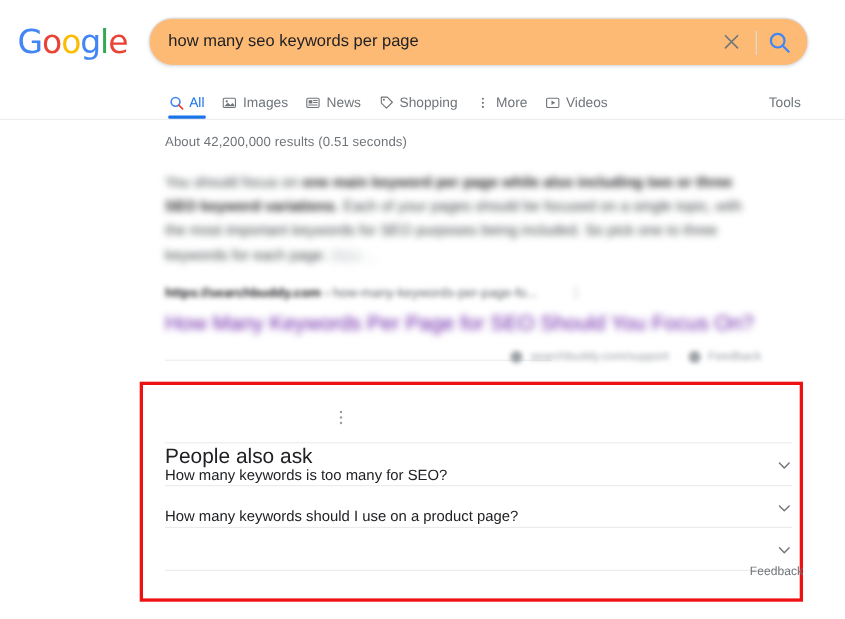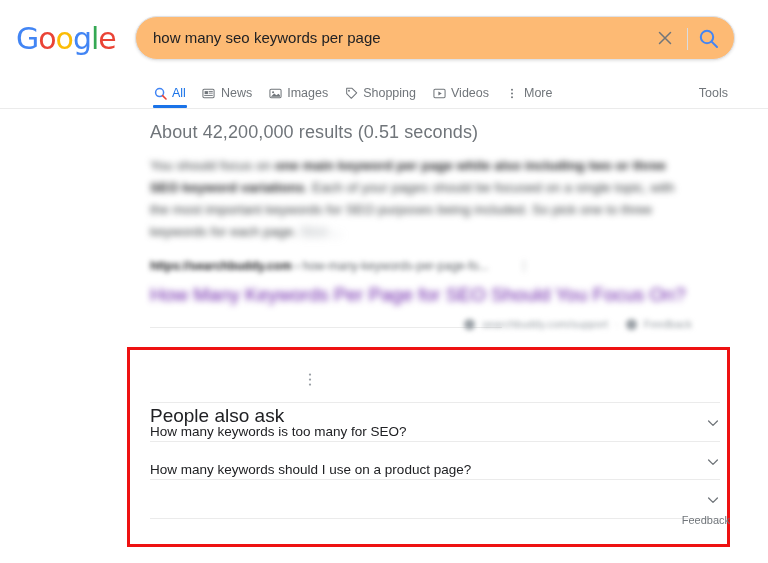--- a/index.html
+++ b/index.html
@@ -152,21 +152,21 @@
     font-size: 12.5px;
     color: #70757a;
     cursor: pointer;
   }
 
   
   .stats {
     position: absolute;
     left: 150px;
     top: 122px;
-    font-size: 18px;
+    font-size: 12px;
     color: #70757a;
     letter-spacing: .1px;
   }
 
   
   .snippet {
     position: absolute;
     left: 150px;
     top: 155px;
     width: 542px;
@@ -357,67 +357,67 @@
           </svg>
         </span>
         <span>All</span>
         <span class="tab-underline"></span>
       </div>
 
       <div class="tab">
         <span class="tab-ico">
           <svg width="13" height="13" viewBox="0 0 14 14" aria-hidden="true">
             <rect x="1" y="2.5" width="12" height="9" rx="1.2" stroke="#70757a" stroke-width="1.1" fill="none"></rect>
+            <circle cx="4.4" cy="5.6" r="1.1" fill="#70757a"></circle>
+            <path d="M2.2 10.2 L5.6 7 L8 9 L10.2 7.2 L11.9 9.2 L11.9 10.4 L2.2 10.4 Z" fill="#70757a"></path>
+          </svg>
+        </span>
+        <span>Images</span>
+      </div>
+
+      <div class="tab">
+        <span class="tab-ico">
+          <svg width="13" height="13" viewBox="0 0 14 14" aria-hidden="true">
+            <rect x="1" y="2.5" width="12" height="9" rx="1.2" stroke="#70757a" stroke-width="1.1" fill="none"></rect>
             <rect x="2.8" y="4.4" width="3.6" height="3.2" fill="#70757a"></rect>
             <path d="M7.6 4.8h3.6M7.6 6.6h3.6M2.8 9.1h8.4" stroke="#70757a" stroke-width="1" stroke-linecap="round"></path>
           </svg>
         </span>
         <span>News</span>
-      </div>
-
-      <div class="tab">
-        <span class="tab-ico">
-          <svg width="13" height="13" viewBox="0 0 14 14" aria-hidden="true">
-            <rect x="1" y="2.5" width="12" height="9" rx="1.2" stroke="#70757a" stroke-width="1.1" fill="none"></rect>
-            <circle cx="4.4" cy="5.6" r="1.1" fill="#70757a"></circle>
-            <path d="M2.2 10.2 L5.6 7 L8 9 L10.2 7.2 L11.9 9.2 L11.9 10.4 L2.2 10.4 Z" fill="#70757a"></path>
-          </svg>
-        </span>
-        <span>Images</span>
       </div>
 
       <div class="tab">
         <span class="tab-ico">
           <svg width="13" height="13" viewBox="0 0 14 14" aria-hidden="true">
             <path d="M7.6 1.4 L12.6 6.4 L6.8 12.2 L1.8 7.2 L1.8 1.4 Z" stroke="#70757a" stroke-width="1.1" fill="none" stroke-linejoin="round"></path>
             <circle cx="4.3" cy="4" r="1" fill="#70757a"></circle>
           </svg>
         </span>
         <span>Shopping</span>
-      </div>
-
-      <div class="tab">
-        <span class="tab-ico">
-          <svg width="13" height="13" viewBox="0 0 14 14" aria-hidden="true">
-            <rect x="1" y="2.5" width="12" height="9" rx="1.2" stroke="#70757a" stroke-width="1.1" fill="none"></rect>
-            <path d="M5.8 4.8 L9.4 7 L5.8 9.2 Z" fill="#70757a"></path>
-          </svg>
-        </span>
-        <span>Videos</span>
       </div>
 
       <div class="tab">
         <span class="tab-ico">
           <svg width="6" height="13" viewBox="0 0 6 14" aria-hidden="true">
             <circle cx="3" cy="3" r="1.05" fill="#70757a"></circle>
             <circle cx="3" cy="7" r="1.05" fill="#70757a"></circle>
             <circle cx="3" cy="11" r="1.05" fill="#70757a"></circle>
           </svg>
         </span>
         <span>More</span>
+      </div>
+
+      <div class="tab">
+        <span class="tab-ico">
+          <svg width="13" height="13" viewBox="0 0 14 14" aria-hidden="true">
+            <rect x="1" y="2.5" width="12" height="9" rx="1.2" stroke="#70757a" stroke-width="1.1" fill="none"></rect>
+            <path d="M5.8 4.8 L9.4 7 L5.8 9.2 Z" fill="#70757a"></path>
+          </svg>
+        </span>
+        <span>Videos</span>
       </div>
 
     </div>
     <div class="tools">Tools</div>
   </div>
 
   <div class="stats">About 42,200,000 results (0.51 seconds)</div>
 
   <div class="snippet">
     <div class="blurtext">

